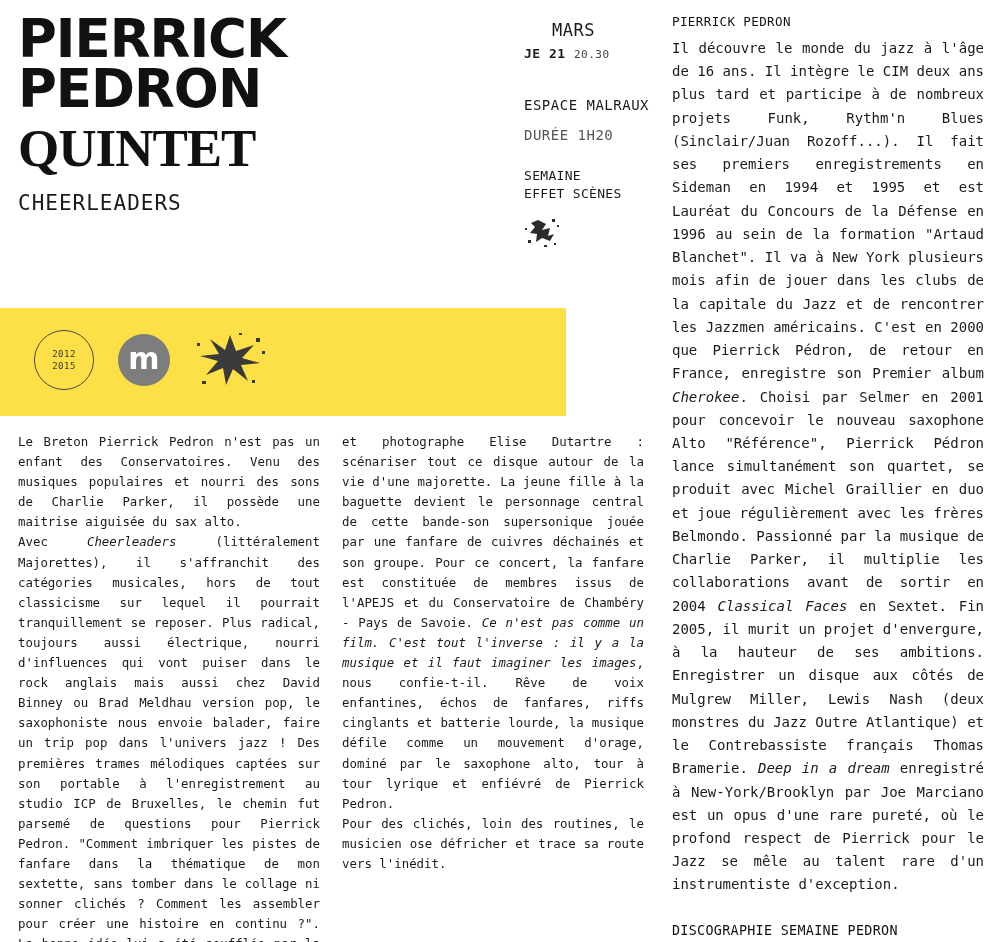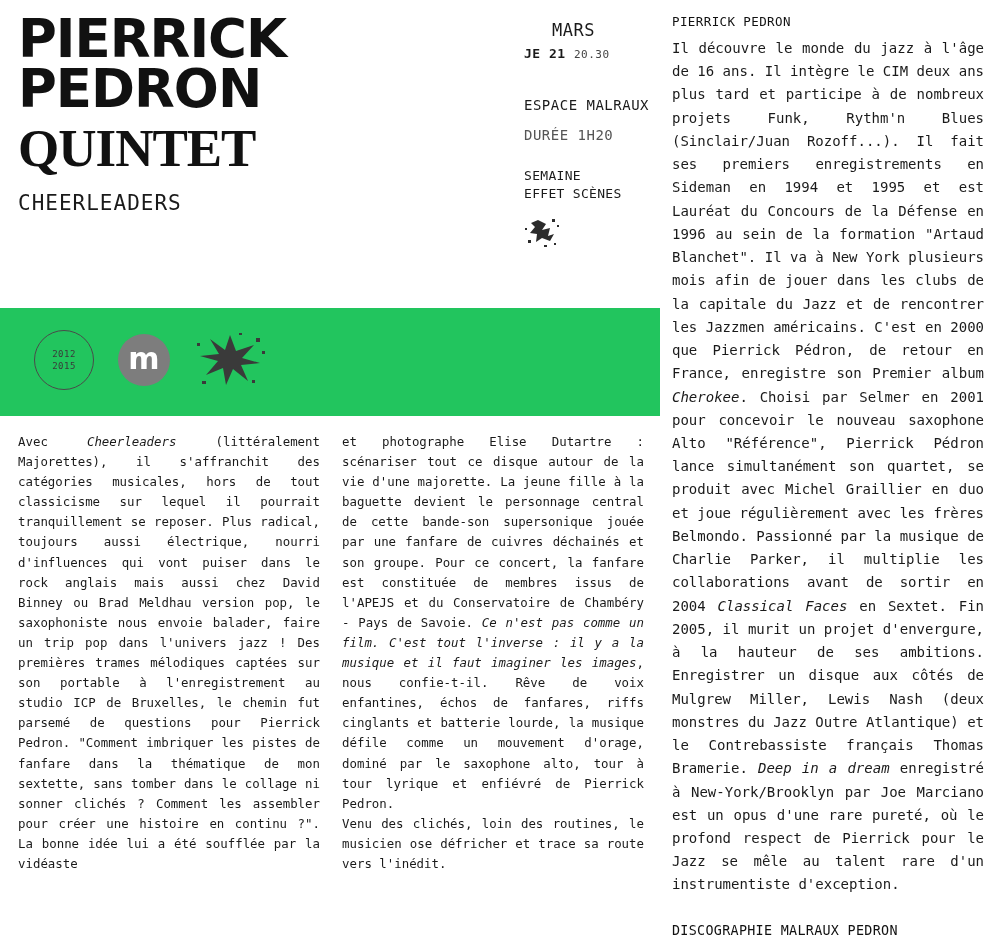--- a/index.html
+++ b/index.html
@@ -105,23 +105,23 @@
     margin-top: 12px;
     width: 40px;
     height: 36px;
   }
 
   
   .logo-band {
     position: absolute;
     left: 0;
     top: 308px;
-    width: 660px;
+    width: 566px;
     height: 108px;
-    background: #22c55e;
+    background: #fde047;
   }
   .logo-row {
     position: absolute;
     left: 34px;
     top: 22px;
     display: flex;
     align-items: center;
     gap: 24px;
   }
   .season-badge {
@@ -293,35 +293,36 @@
               <rect x="58" y="49" width="3" height="3"></rect>
               <rect x="45" y="2" width="3" height="2"></rect>
             </g>
           </svg>
         </div>
       </div>
     </div>
 
     <div class="body-cols">
       <div class="col">
+        <p>Le Breton Pierrick Pedron n'est pas un enfant des Conservatoires. Venu des musiques populaires et nourri des sons de Charlie Parker, il possède une maitrise aiguisée du sax alto.</p>
         <p><span>Avec </span><em>Cheerleaders</em><span> (littéralement Majorettes), il s'affranchit des catégories musicales, hors de tout classicisme sur lequel il pourrait tranquillement se reposer. Plus radical, toujours aussi électrique, nourri d'influences qui vont puiser dans le rock anglais mais aussi chez David Binney ou Brad Meldhau version pop, le saxophoniste nous envoie balader, faire un trip pop dans l'univers jazz ! Des premières trames mélodiques captées sur son portable à l'enregistrement au studio ICP de Bruxelles, le chemin fut parsemé de questions pour Pierrick Pedron. "Comment imbriquer les pistes de fanfare dans la thématique de mon sextette, sans tomber dans le collage ni sonner clichés ? Comment les assembler pour créer une histoire en continu ?". La bonne idée lui a été soufflée par la vidéaste</span></p>
       </div>
       <div class="col">
         <p><span>et photographe Elise Dutartre : scénariser tout ce disque autour de la vie d'une majorette. La jeune fille à la baguette devient le personnage central de cette bande-son supersonique jouée par une fanfare de cuivres déchainés et son groupe. Pour ce concert, la fanfare est constituée de membres issus de l'APEJS et du Conservatoire de Chambéry - Pays de Savoie. </span><em>Ce n'est pas comme un film. C'est tout l'inverse : il y a la musique et il faut imaginer les images</em><span>, nous confie-t-il. Rêve de voix enfantines, échos de fanfares, riffs cinglants et batterie lourde, la musique défile comme un mouvement d'orage, dominé par le saxophone alto, tour à tour lyrique et enfiévré de Pierrick Pedron.</span></p>
-        <p>Venu des clichés, loin des routines, le musicien ose défricher et trace sa route vers l'inédit.</p>
+        <p>Pour des clichés, loin des routines, le musicien ose défricher et trace sa route vers l'inédit.</p>
       </div>
     </div>
 
   </div>
 
   <div class="right-pane">
     <div class="bio-heading">PIERRICK PEDRON</div>
     <p class="bio-text"><span>Il découvre le monde du jazz à l'âge de 16 ans. Il intègre le CIM deux ans plus tard et participe à de nombreux projets Funk, Rythm'n Blues (Sinclair/Juan Rozoff...). Il fait ses premiers enregistrements en Sideman en 1994 et 1995 et est Lauréat du Concours de la Défense en 1996 au sein de la formation "Artaud Blanchet". Il va à New York plusieurs mois afin de jouer dans les clubs de la capitale du Jazz et de rencontrer les Jazzmen américains. C'est en 2000 que Pierrick Pédron, de retour en France, enregistre son Premier album </span><em>Cherokee</em><span>. Choisi par Selmer en 2001 pour concevoir le nouveau saxophone Alto "Référence", Pierrick Pédron lance simultanément son quartet, se produit avec Michel Graillier en duo et joue régulièrement avec les frères Belmondo. Passionné par la musique de Charlie Parker, il multiplie les collaborations avant de sortir en 2004 </span><em>Classical Faces</em><span> en Sextet. Fin 2005, il murit un projet d'envergure, à la hauteur de ses ambitions. Enregistrer un disque aux côtés de Mulgrew Miller, Lewis Nash (deux monstres du Jazz Outre Atlantique) et le Contrebassiste français Thomas Bramerie. </span><em>Deep in a dream</em><span> enregistré à New-York/Brooklyn par Joe Marciano est un opus d'une rare pureté, où le profond respect de Pierrick pour le Jazz se mêle au talent rare d'un instrumentiste d'exception.</span></p>
 
-    <div class="disco-heading">DISCOGRAPHIE MALRAUX PEDRON</div>
+    <div class="disco-heading">DISCOGRAPHIE SEMAINE PEDRON</div>
     <div class="disco-list">
       <div class="disco-row">
         <span class="disco-year">2011</span>
         <span class="disco-album">Cheerleaders</span>
       </div>
       <div class="disco-row">
         <span class="disco-year">2013</span>
         <span class="disco-album">Omry</span>
       </div>
       <div class="disco-row">

